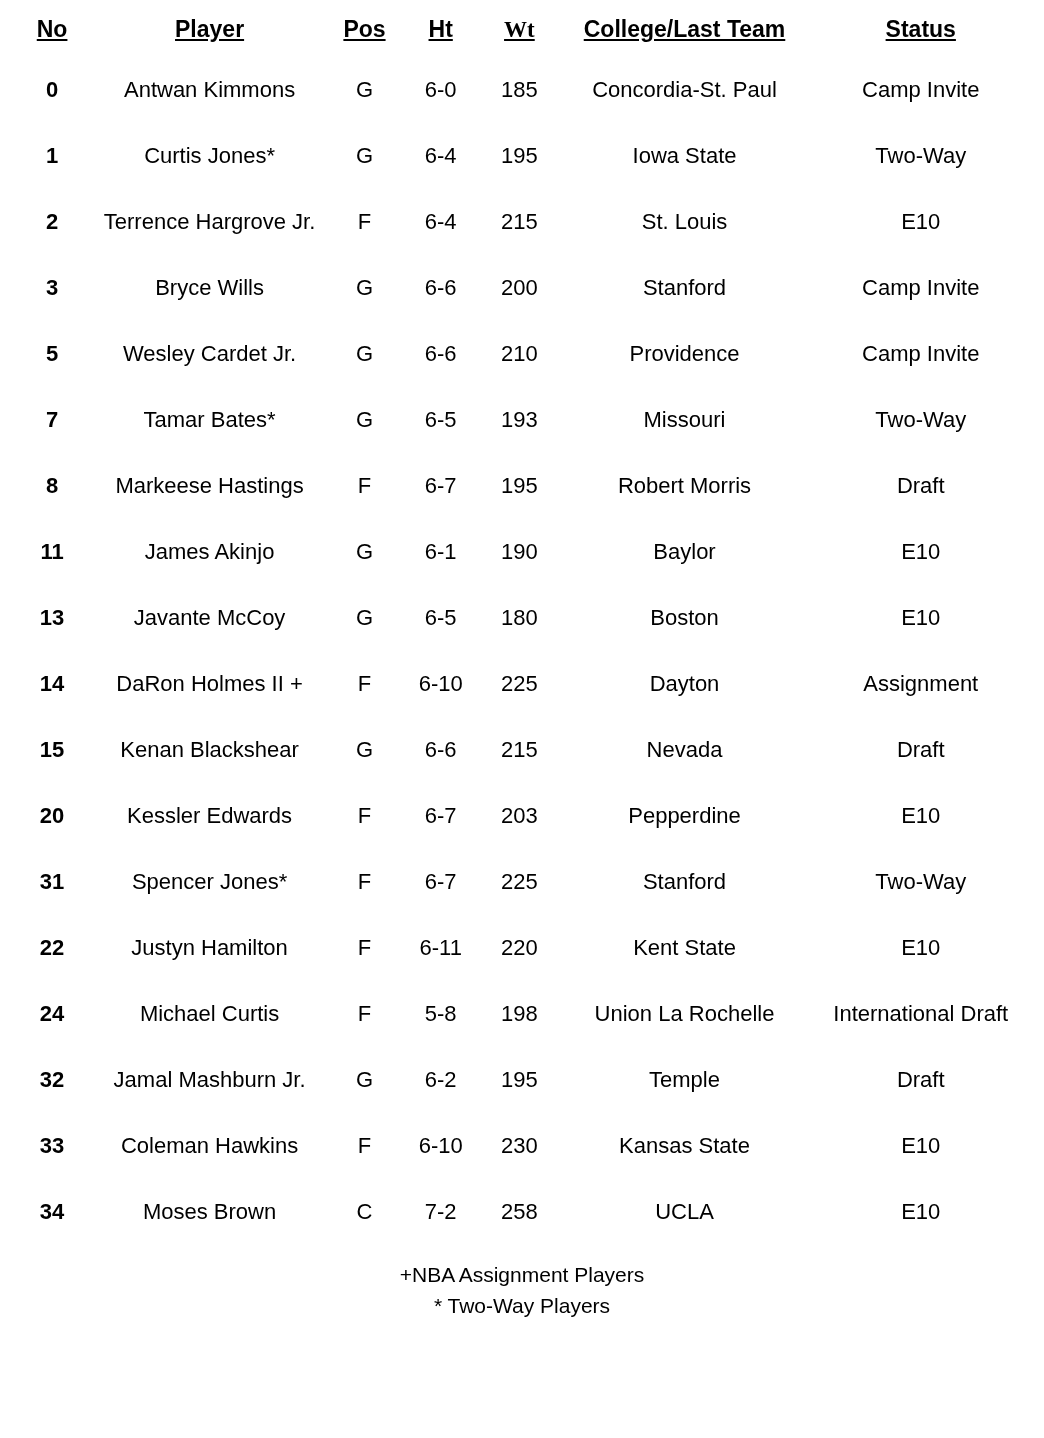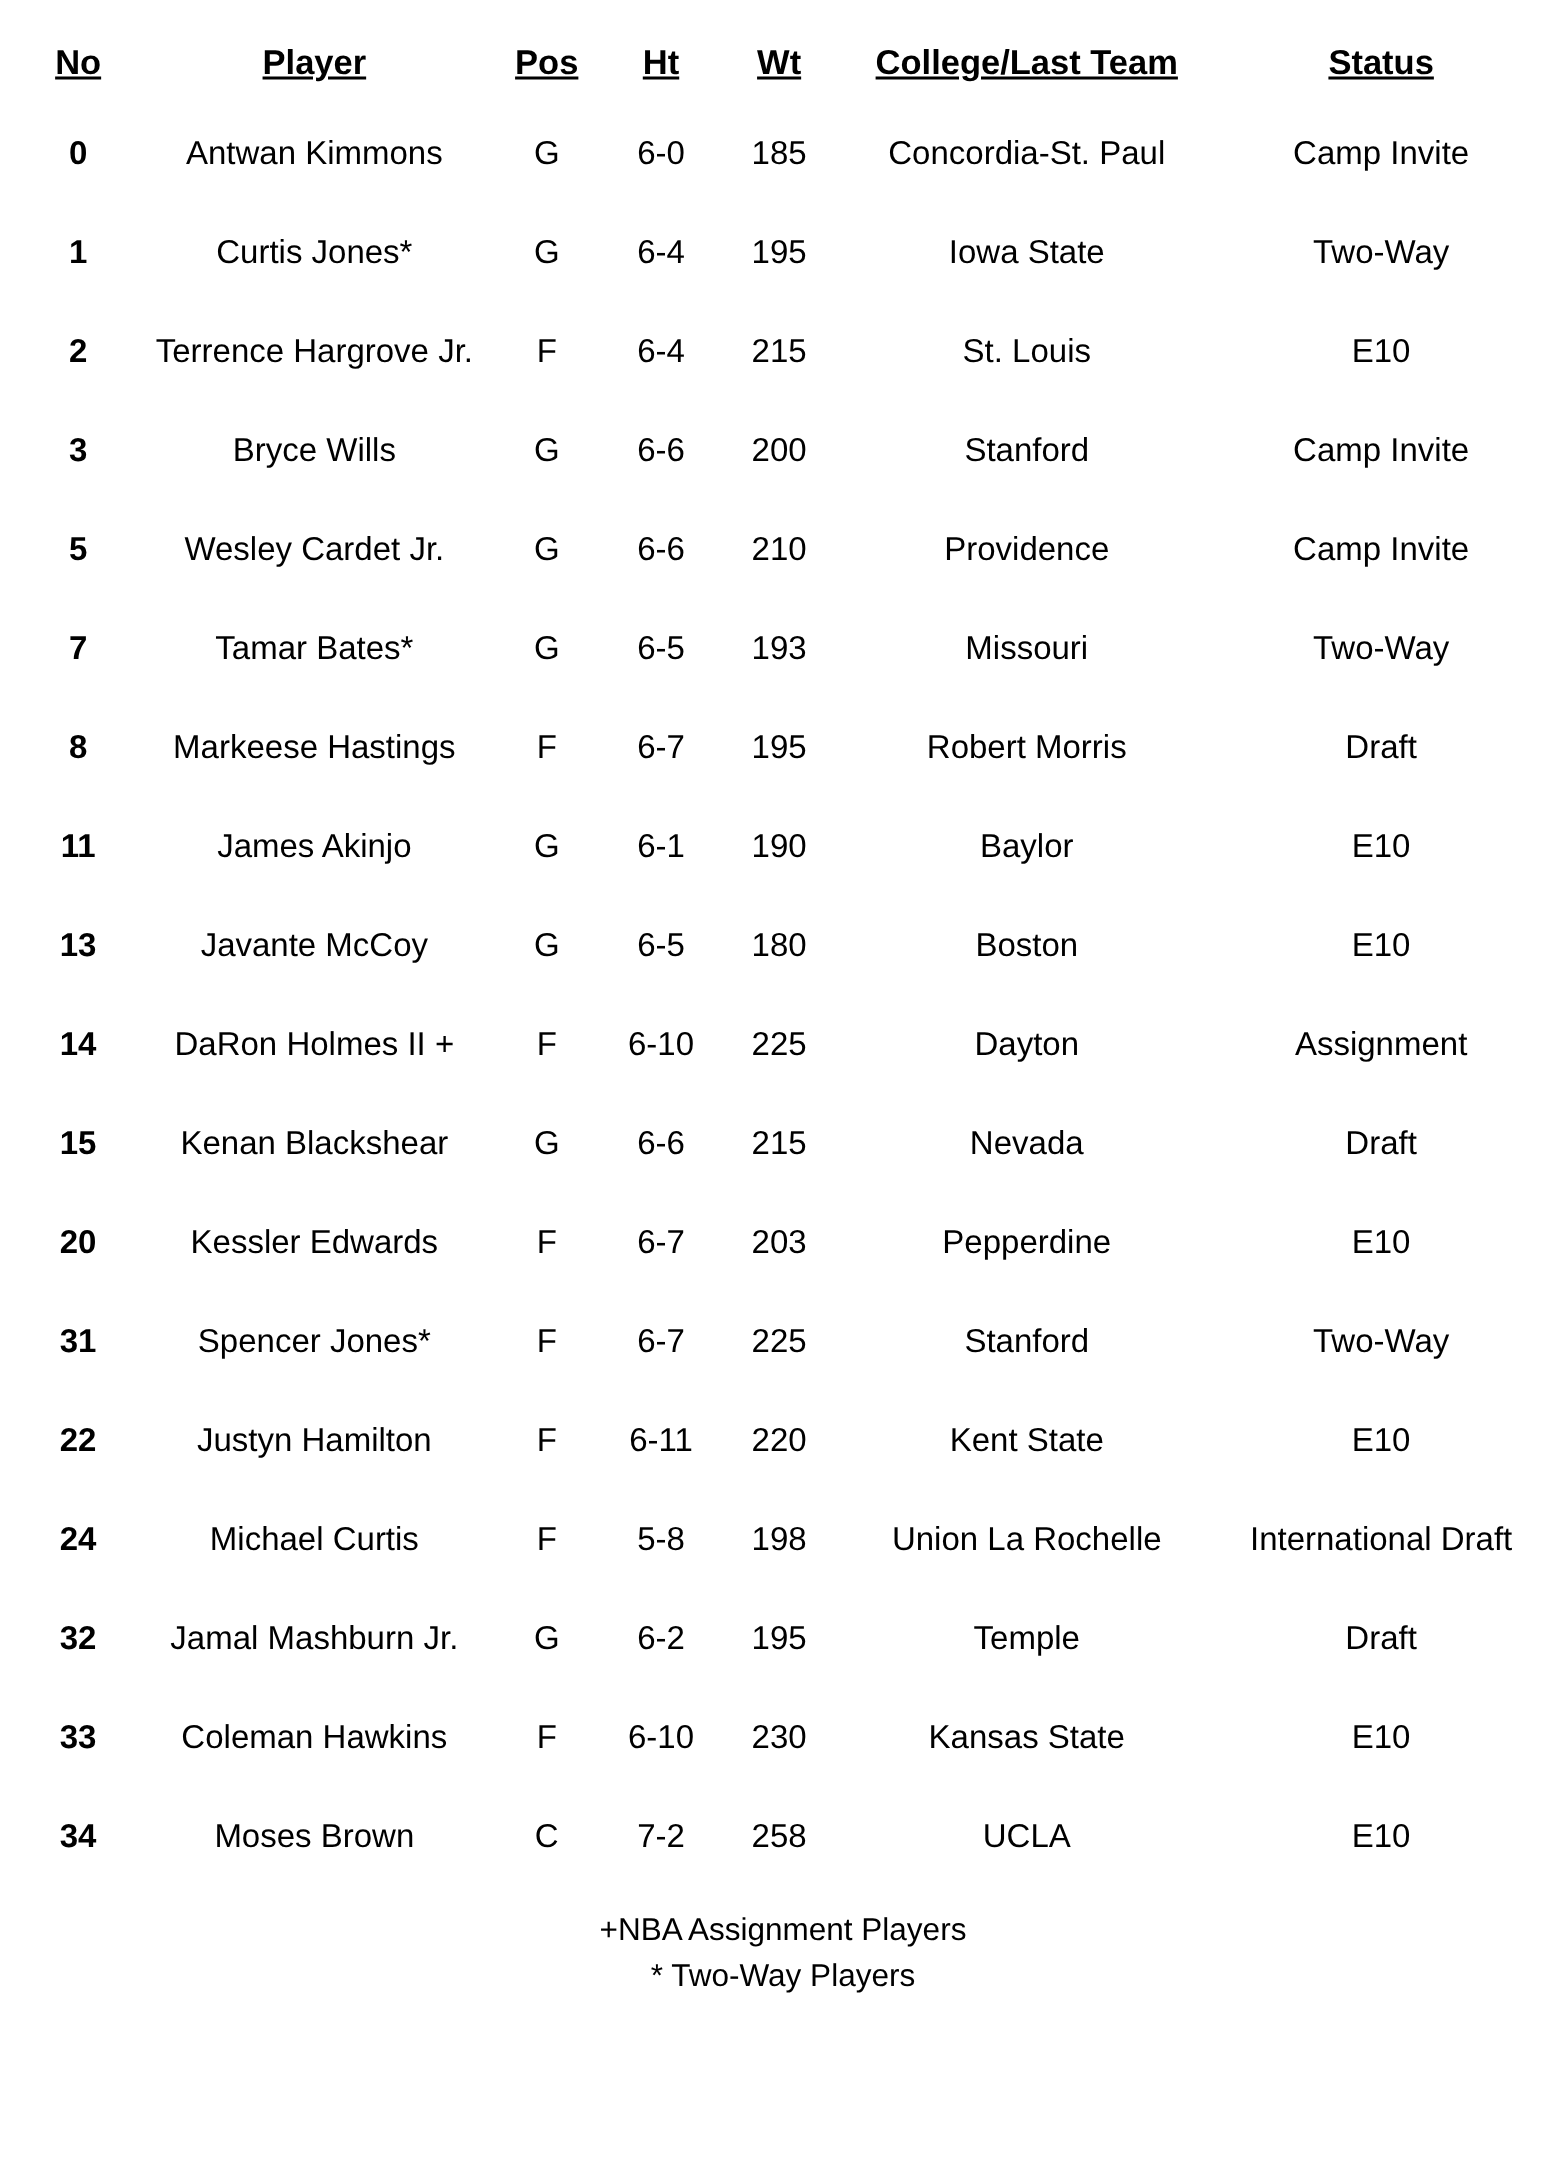--- a/index.html
+++ b/index.html
@@ -11,21 +11,21 @@
     width: 1044px;
     height: 1438px;
     font-family: "Liberation Sans", sans-serif;
     color: #000000;
     overflow: hidden;
   }
   .page {
     width: 1044px;
     height: 1438px;
     box-sizing: border-box;
-    padding: 16px 14px 0 14px;
+    padding: 4px 14px 0 14px;
     display: flex;
     flex-direction: column;
   }
   table.roster {
     width: 100%;
     border-collapse: collapse;
     table-layout: fixed;
   }
   table.roster th {
     font-size: 23px;
@@ -42,21 +42,21 @@
     white-space: nowrap;
   }
   td.col-no {
     font-weight: bold;
     font-size: 21px;
   }
   th.col-no   { width: 7.5%; }
   th.col-player { width: 23.5%; }
   th.col-pos  { width: 7%; }
   th.col-ht   { width: 8%; }
-  th.col-wt   { width: 7.5%; }
+  th.col-wt   { width: 7.5%; font-family: Liberation Serif, serif; }
   th.col-college { width: 25%; }
   th.col-status  { width: 21.5%; }
 
   .footnotes {
     margin-top: 14px;
     text-align: center;
     font-size: 21px;
     line-height: 1.4;
   }
   .footnotes div {

